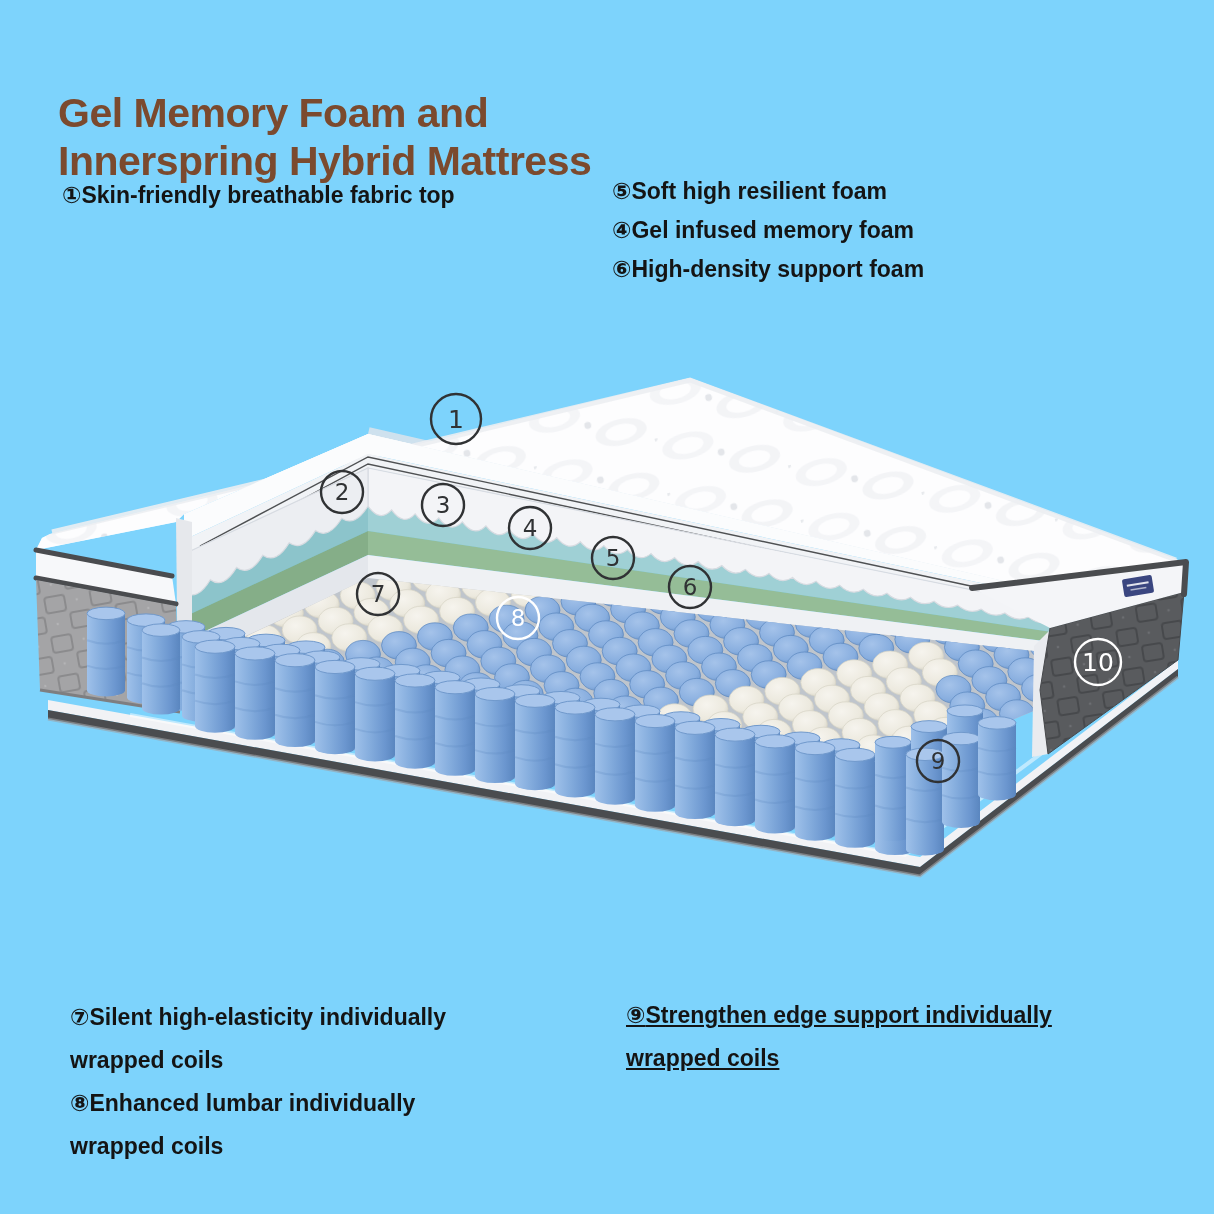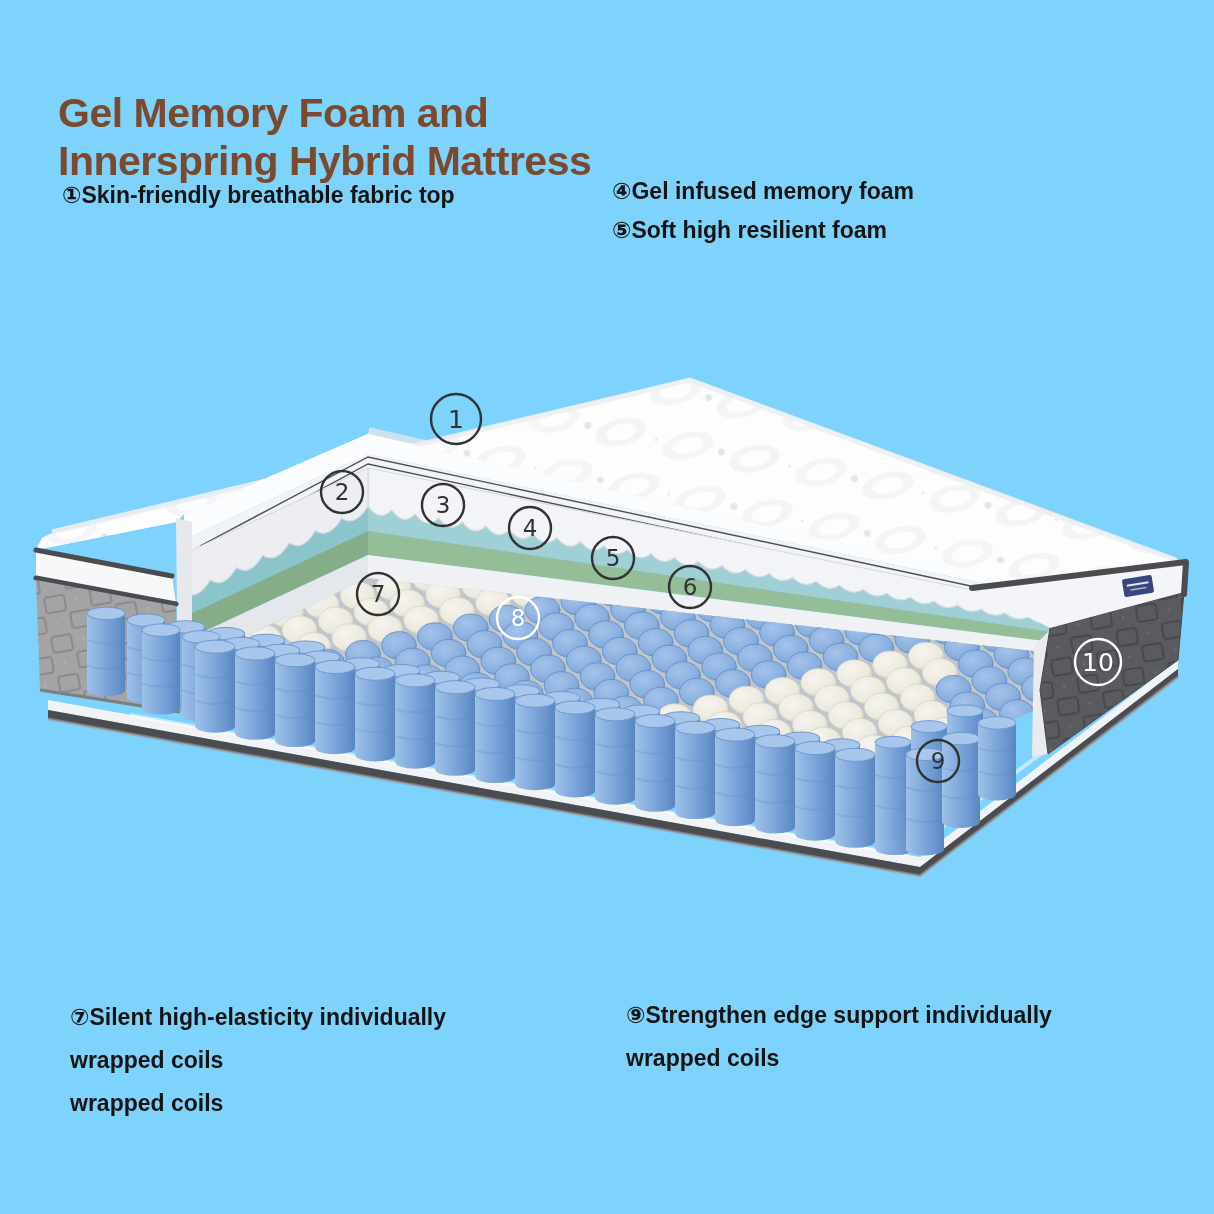--- a/index.html
+++ b/index.html
@@ -24,22 +24,23 @@
   <h1 class="title">
     <span>Gel Memory Foam and</span><br>
     <span>Innerspring Hybrid Mattress</span>
   </h1>
 
   <div class="features features-top" style="left:0;top:176px;">
     <div class="feat-col" style="left:62px;text-align:right;">
         <div class="fline"><span class="num">①</span>Skin-friendly breathable fabric top</div>
       </div>
     <div class="feat-col" style="left:612px;top:-4px;">
+        <div class="fline"><span class="num">⑤</span>Soft high resilient foam</div>
         <div class="fline"><span class="num">④</span>Gel infused memory foam</div>
-        <div class="fline"><span class="num">⑤</span>Soft high resilient foam</div>
+        <div class="fline"><span class="num">⑥</span>High-density support foam</div>
       </div>
   </div>
 
   <div class="illus">
     <svg id="msvg" width="1214" height="520" viewBox="0 0 1214 520">
       <defs>
         <radialGradient id="topCream" cx="0.38" cy="0.35" r="0.75">
           <stop offset="0" stop-color="#f6f4ee"></stop>
           <stop offset="0.7" stop-color="#ece9de"></stop>
           <stop offset="1" stop-color="#d2cfc1"></stop>
@@ -637,21 +638,22 @@
             <text x="1098" y="302" dy="0.36em" text-anchor="middle" font-size="25" fill="#ffffff">10</text>
           </g>
         </g>
     </svg>
   </div>
 
   <div class="features features-bottom" style="left:0;top:996px;">
     <div class="feat-col" style="left:70px;">
         <div class="fline"><span class="num">⑦</span>Silent high-elasticity individually</div>
         <div class="fline">wrapped coils</div>
+        <div class="fline"><span class="num">⑧</span>Enhanced lumbar individually</div>
         <div class="fline">wrapped coils</div>
       </div>
-    <div class="feat-col" style="left:626px;top:-2px;">
+    <div class="feat-col" style="left:626px;top:-2px;text-decoration:underline;">
         <div class="fline"><span class="num">⑨</span>Strengthen edge support individually</div>
         <div class="fline">wrapped coils</div>
       </div>
   </div>
 
 </div>
 
 </body></html>

